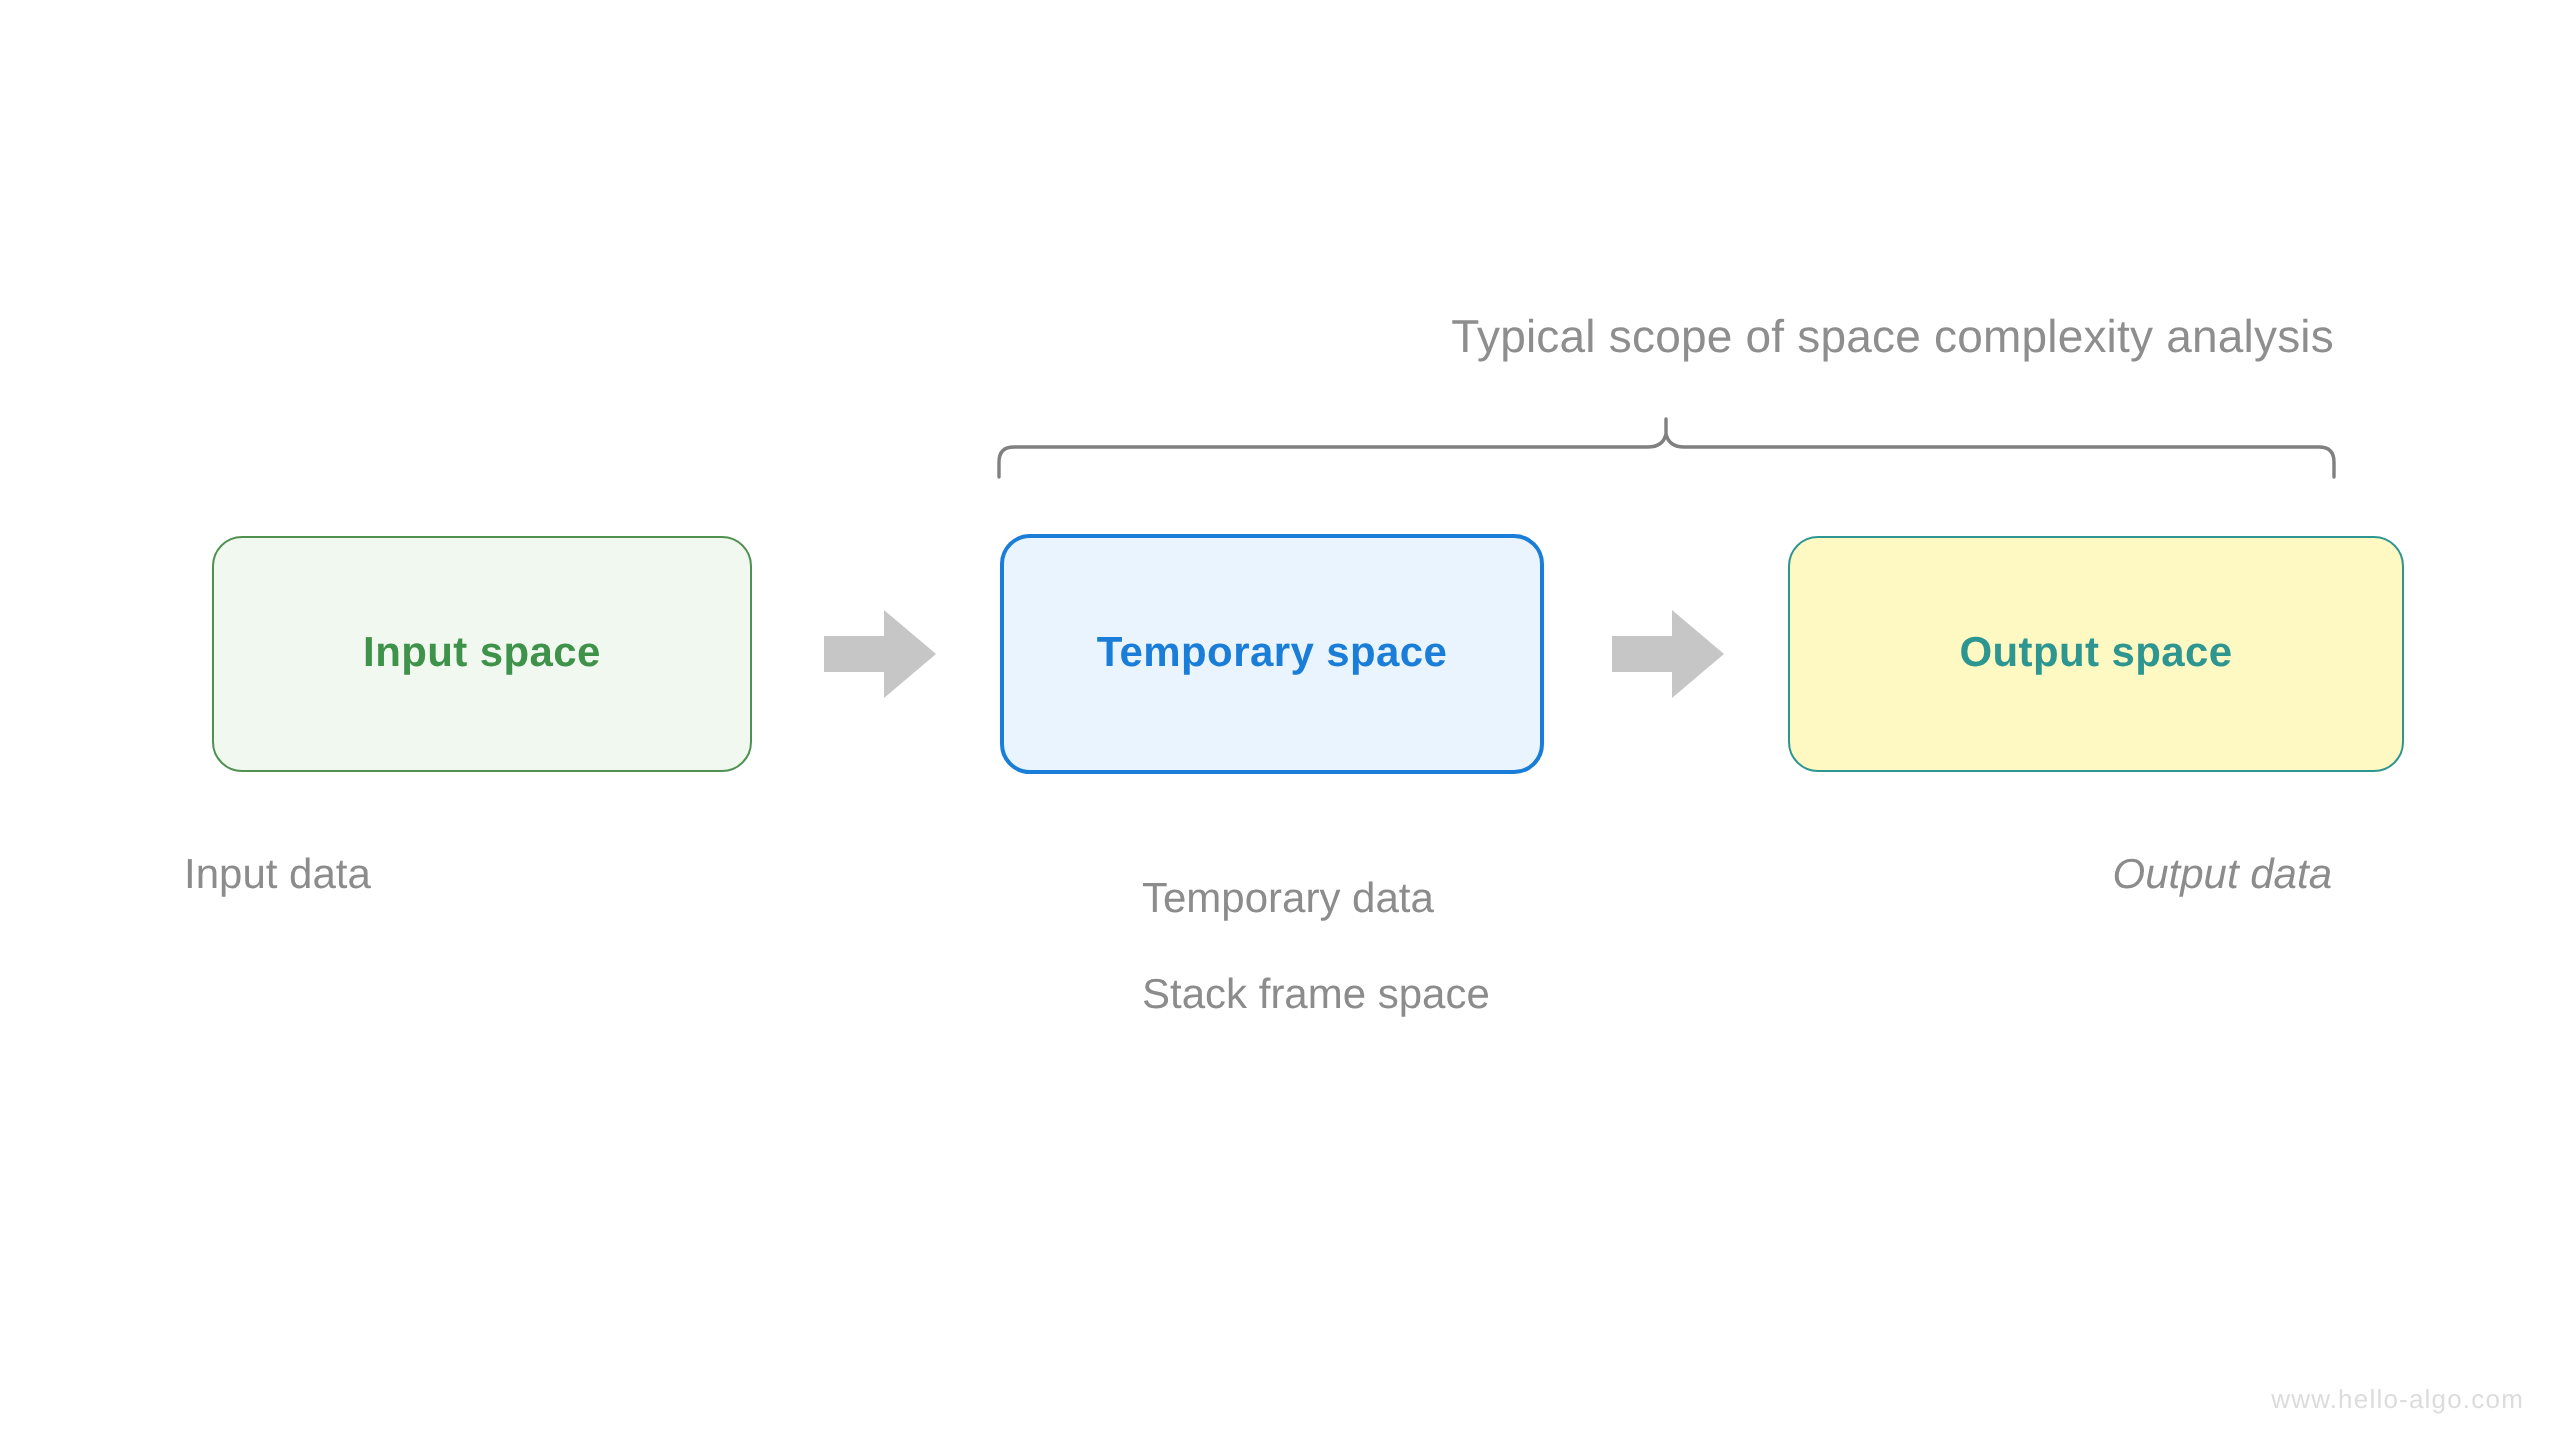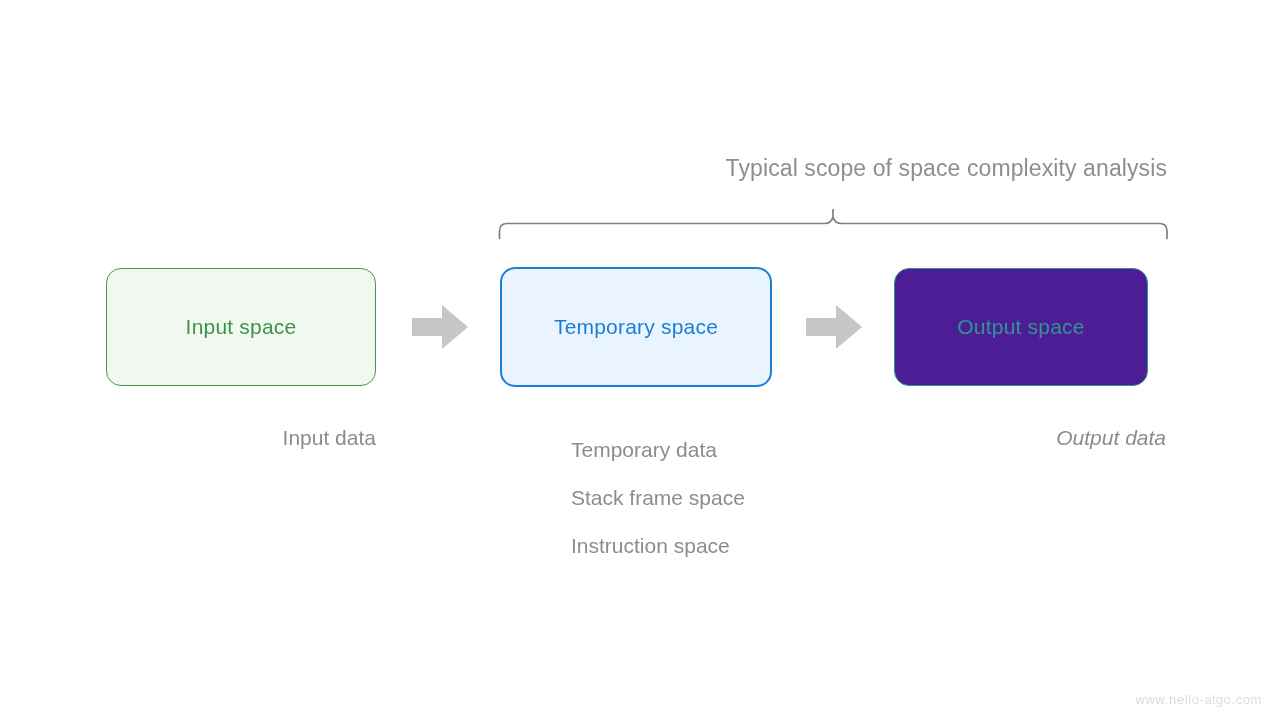--- a/index.html
+++ b/index.html
@@ -50,21 +50,21 @@
   .box {
     position: absolute;
     box-sizing: border-box;
     display: flex;
     align-items: center;
     justify-content: center;
     border-radius: 15px;
   }
   .box-label {
     font-size: 21px;
-    font-weight: normal;
+    font-weight: bold;
     letter-spacing: 0.2px;
     white-space: nowrap;
   }
 
   .box-input {
     left: 106px;
     top: 268px;
     width: 270px;
     height: 118px;
     background: #f1f8f0;
@@ -78,23 +78,23 @@
     width: 272px;
     height: 120px;
     background: #eaf4fe;
     border: 2.6px solid #1a7ed8;
   }
   .box-temp .box-label { color: #1a7ed8; }
 
   .box-output {
     left: 894px;
     top: 268px;
-    width: 254px;
+    width: 308px;
     height: 118px;
-    background: #4c1d95;
+    background: #fef9c3;
     border: 1.8px solid #2e9691;
   }
   .box-output .box-label { color: #2e9691; }
 
   
   .arrow-svg {
     position: absolute;
     width: 58px;
     height: 48px;
   }
@@ -102,24 +102,24 @@
   .arrow-2 { left: 805px; top: 303px; }
 
   
   .caption {
     position: absolute;
     font-size: 21px;
     color: #8c8c8c;
     white-space: nowrap;
   }
   .caption-input {
-    left: 106px;
+    left: 92px;
     top: 426px;
     width: 270px;
-    text-align: right;
+    text-align: left;
   }
   .caption-output {
     left: 894px;
     top: 426px;
     width: 272px;
     text-align: right;
     font-style: italic;
   }
   .caption-temp {
     left: 531px;
@@ -184,21 +184,20 @@
     <path d="M 1 15 L 31 15 L 31 2 L 57 24 L 31 46 L 31 33 L 1 33 Z" fill="#c6c6c6"></path>
   </svg>
 
   <div class="caption caption-input">
     <div class="line">Input data</div>
   </div>
 
   <div class="caption caption-temp">
     <div class="line">Temporary data</div>
     <div class="line">Stack frame space</div>
-    <div class="line">Instruction space</div>
   </div>
 
   <div class="caption caption-output">
     <div class="line">Output data</div>
   </div>
 
   <div class="watermark">www.hello-algo.com</div>
 
 </div>
 

